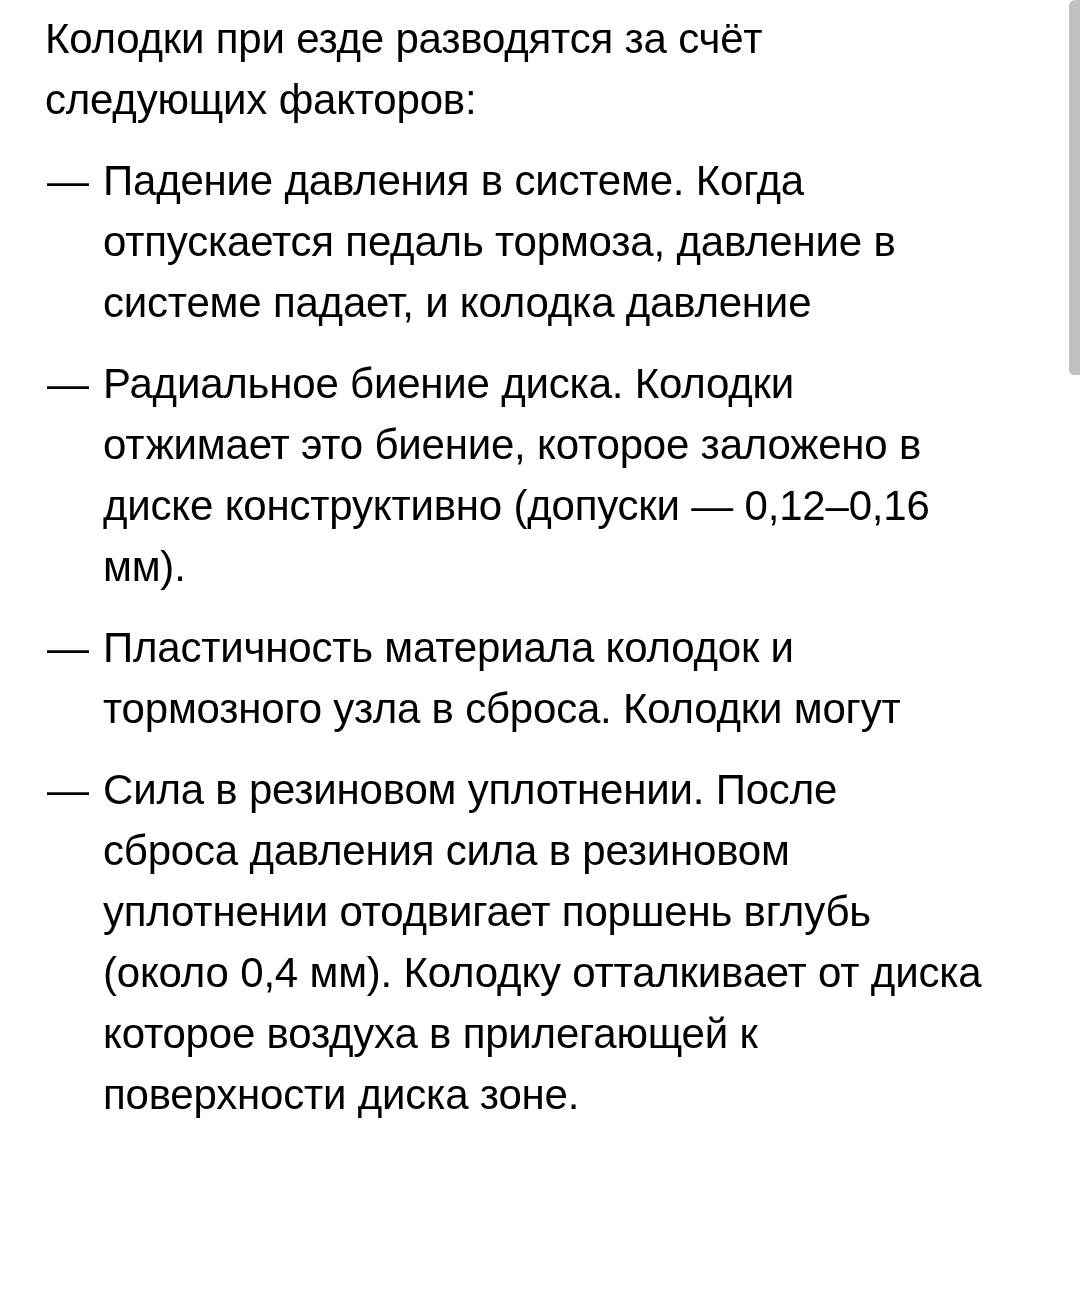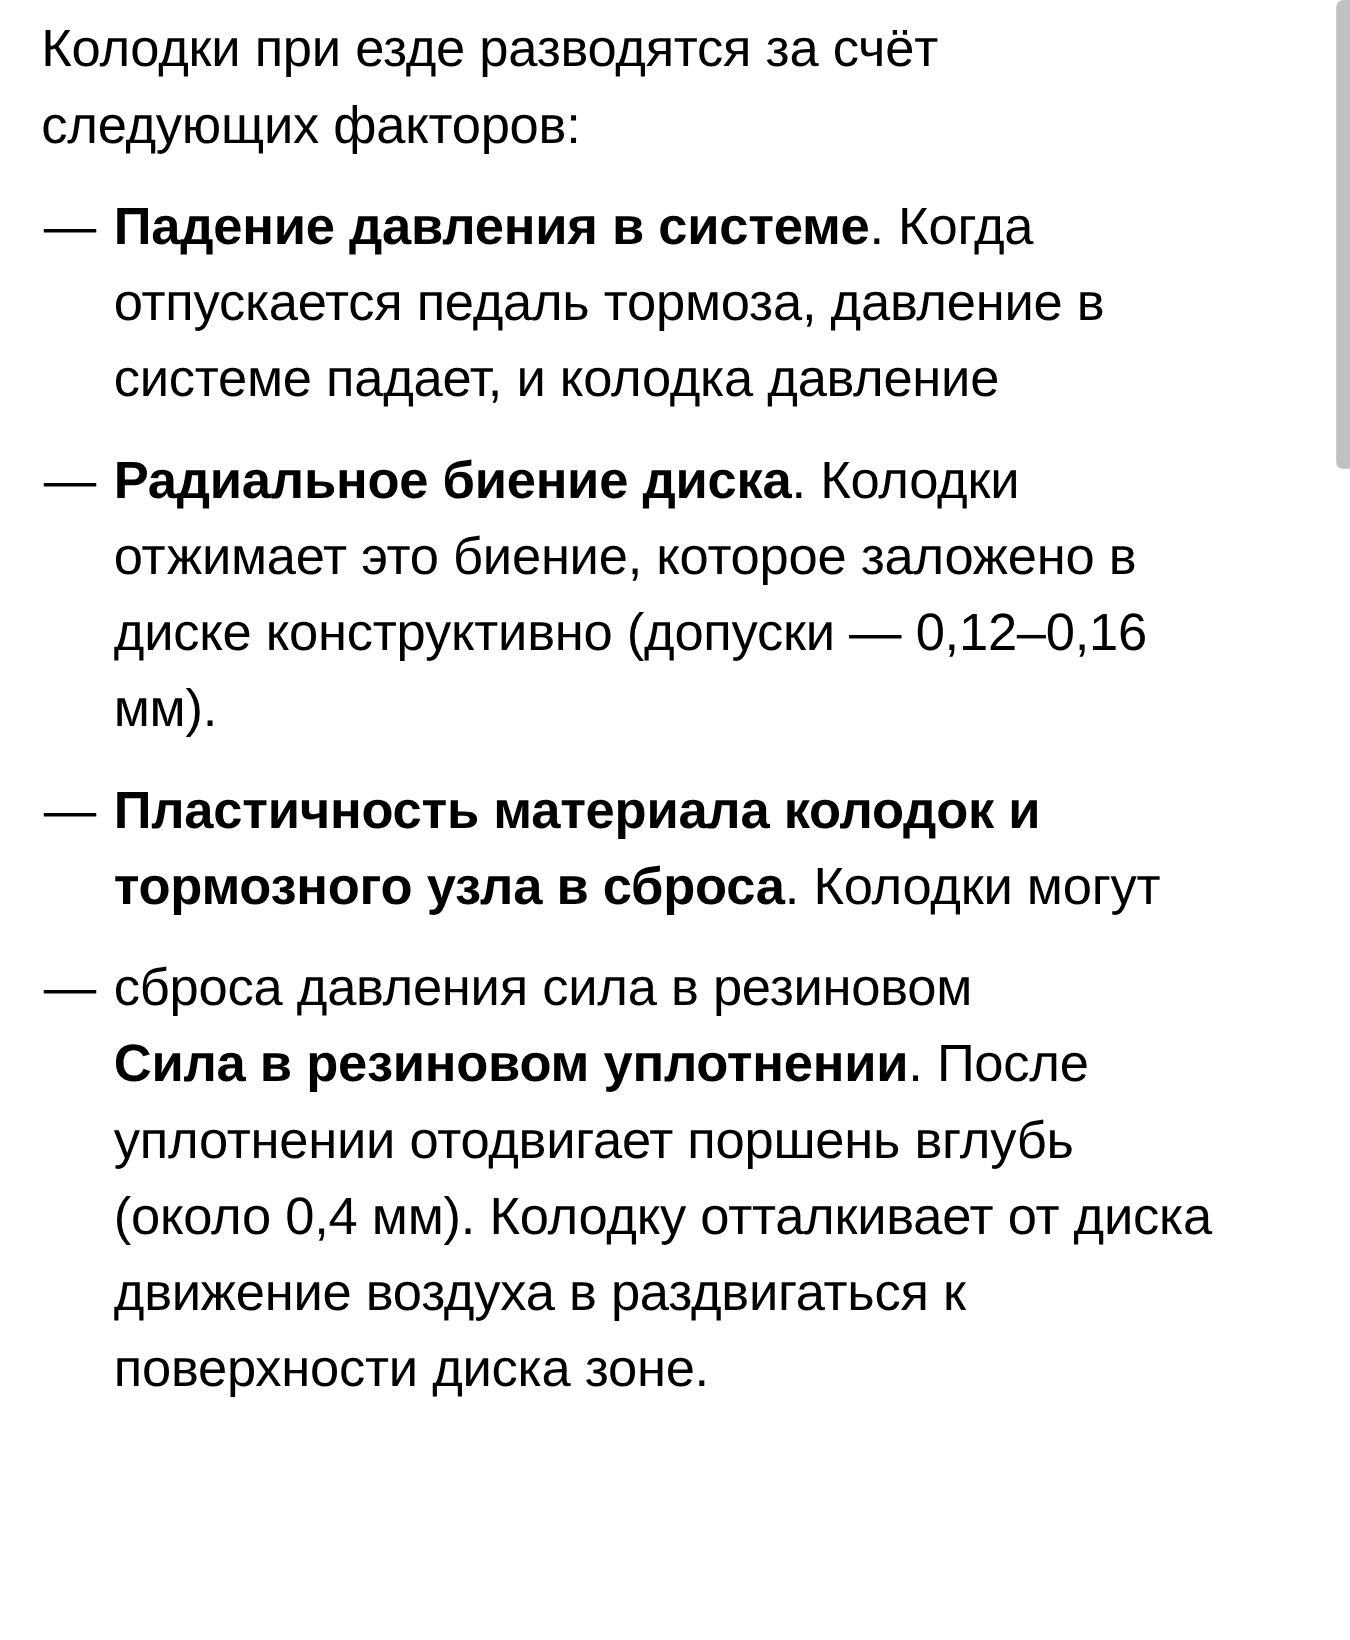--- a/index.html
+++ b/index.html
@@ -9,21 +9,21 @@
   body {
     width: 1080px;
     height: 1312px;
     background: #ffffff;
     overflow: hidden;
     font-family: "Liberation Sans", sans-serif;
     position: relative;
   }
   .page {
     box-sizing: border-box;
-    padding: 8px 0 0 33px;
+    padding: 8px 0 0 45px;
     color: #000000;
     font-size: 42px;
     line-height: 61px;
     letter-spacing: -0.2px;
   }
   .intro {
     white-space: pre-line;
   }
   .factors-list {
     margin-top: 20px;
@@ -43,21 +43,21 @@
     padding-left: 2px;
   }
   .item-body {
     flex: 1 1 auto;
     min-width: 0;
   }
   .item-line {
     white-space: nowrap;
   }
   .item-line b {
-    font-weight: 700;
+    font-weight: 400;
   }
   .scrollbar-thumb {
     position: absolute;
     top: 0;
     right: 0;
     width: 11px;
     height: 375px;
     border-radius: 6px 0 0 5px;
   }
 </style>
@@ -92,24 +92,24 @@
     <span class="marker">—</span>
     <div class="item-body">
           <div class="item-line"><b>Пластичность материала колодок и</b></div>
           <div class="item-line"><b>тормозного узла в сброса</b>. Колодки могут</div>
         </div>
   </div>
 
   <div class="list-item">
     <span class="marker">—</span>
     <div class="item-body">
+          <div class="item-line"><b>Сила в резиновом уплотнении</b>. После</div>
           <div class="item-line">сброса давления сила в резиновом</div>
-          <div class="item-line"><b>Сила в резиновом уплотнении</b>. После</div>
           <div class="item-line">уплотнении отодвигает поршень вглубь</div>
           <div class="item-line">(около 0,4 мм). Колодку отталкивает от диска</div>
-          <div class="item-line">движение воздуха в раздвигаться к</div>
+          <div class="item-line">которое воздуха в прилегающей к</div>
           <div class="item-line">поверхности диска зоне.</div>
         </div>
   </div>
 </div>
 </div>
 
 <div class="scrollbar-thumb" style="background: rgb(193, 193, 193);"></div>
 
 </body></html>

